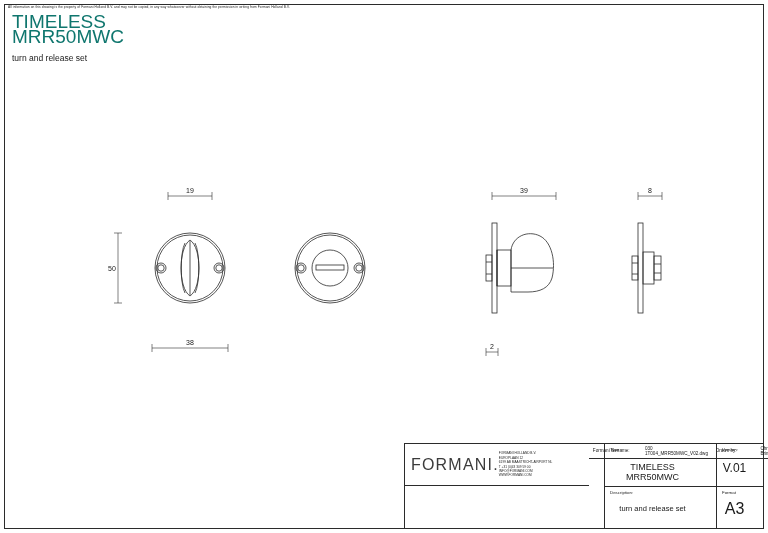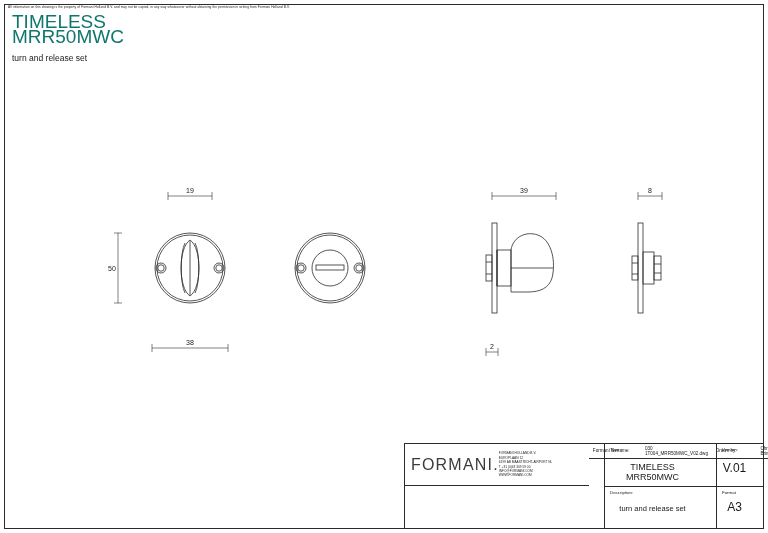--- a/index.html
+++ b/index.html
@@ -169,21 +169,21 @@
   .cell-side {
     width: 46px;
   }
   .cell .code {
     text-align: center;
     font-size: 12px;
     margin-top: 9px;
   }
   .cell .code-big {
     text-align: center;
-    font-size: 12px;
+    font-size: 16px;
     margin-top: 5px;
   }
   svg text {
     font-family: "Liberation Sans", sans-serif;
   }
 </style>
 </head>
 <body>
 
 <div id="sheet">

